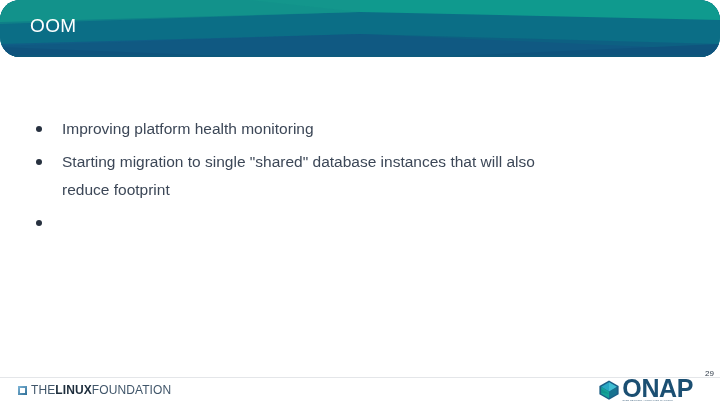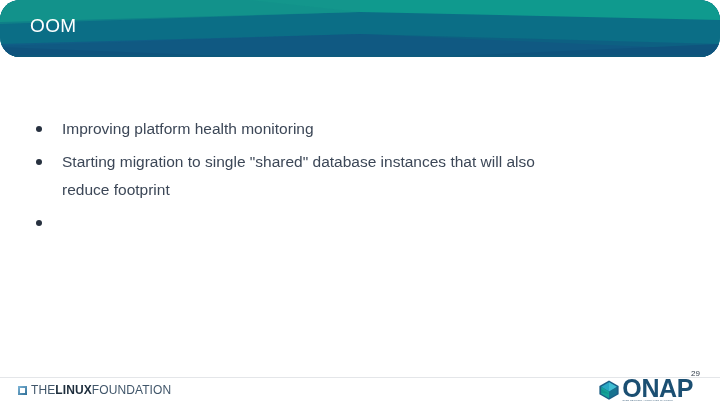--- a/index.html
+++ b/index.html
@@ -179,21 +179,21 @@
     font-size: 2.3px;
     letter-spacing: 0.1px;
     color: #4a6b85;
     line-height: 4px;
     white-space: nowrap;
     transform: scale(1, 1);
   }
 
   .page-number {
     position: absolute;
-    right: 20px;
+    right: 6px;
     top: -8px;
     font-size: 8px;
     color: #2e3a48;
     line-height: 10px;
     margin-left: 12px;
   }
 </style>
 </head>
 <body>
 

